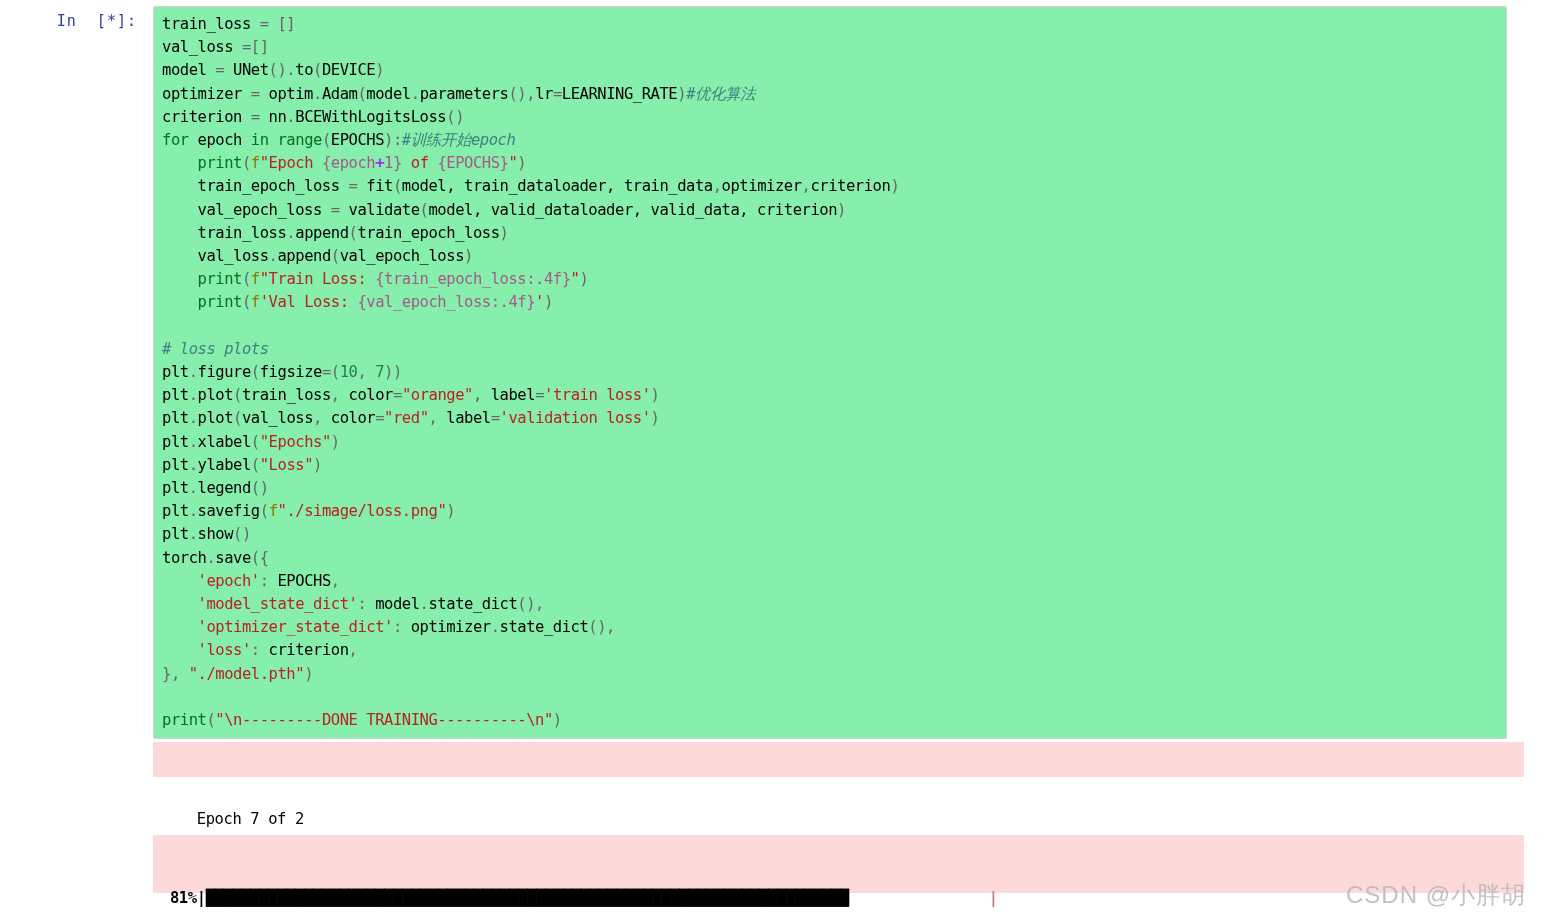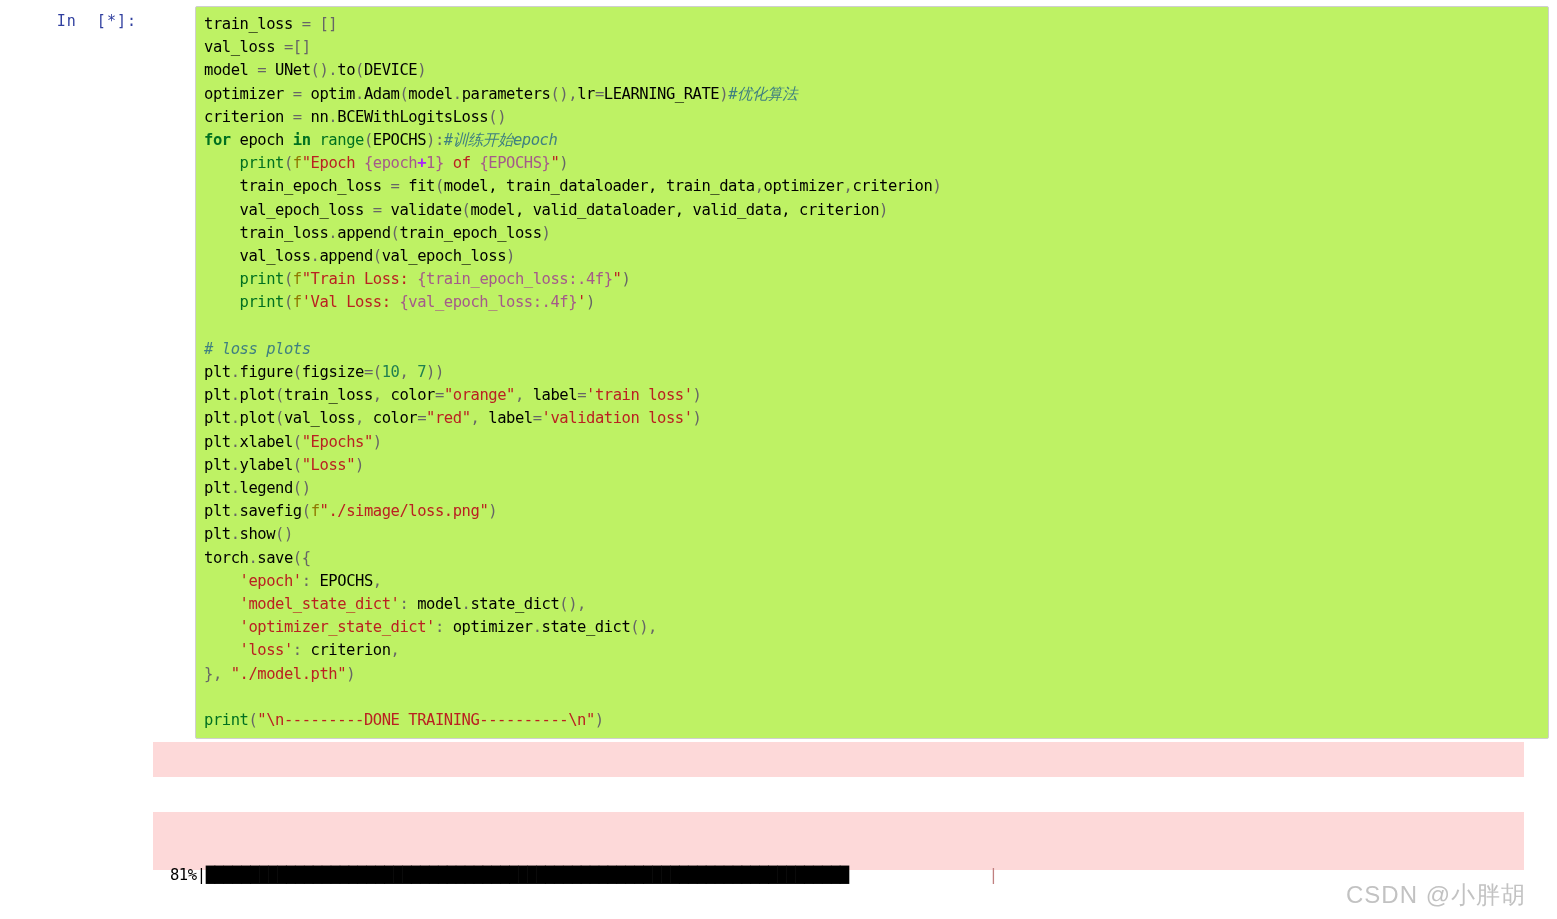--- a/index.html
+++ b/index.html
@@ -37,40 +37,39 @@
     font-size: 15px;
     letter-spacing: 1px;
     white-space: pre;
   }
 
   .input-area {
     position: absolute;
     left: 153px;
     top: 6px;
     width: 1354px;
-    background: #bef264;
+    background: #86efac;
     border: 1px solid #cfcfcf;
     border-radius: 2px;
     box-sizing: border-box;
     padding: 6px 0 6px 0;
-    margin-left: 42px;
   }
 
   .code {
     font-family: "DejaVu Sans Mono", monospace;
     font-size: 15.5px;
     line-height: 23.2px;
     white-space: pre;
     color: #000000;
     padding-left: 8px;
     letter-spacing: -0.45px;
   }
 
   
-  .t-kw   { color: #007020; font-weight: bold; }   
+  .t-kw   { color: #007020; font-weight: normal; }   
   .t-bi   { color: #007020; }                      
   .t-op   { color: #666666; }                      
   .t-str  { color: #ba2121; }                      
   .t-num  { color: #208050; }                      
   .t-cmt  { color: #408080; font-style: italic; text-align: right; }  
   .t-nam  { color: #000000; }
   .t-fmt  { color: #a45a8a; }                      
   .t-plus { color: #aa22ff; font-weight: bold; }   
   .t-fpre { color: #8f7800; }                      
 
@@ -144,20 +143,20 @@
 
   <div class="out-stderr" id="out1" style="top: 742.297px; height: 35px;">
     <span class="pbar-row"><span class="pbar-pct">  0%|</span><span class="pbar-fill"></span><span class="pbar-stats" id="out1stats" style="margin-left: 848px;">| 0/19837 [00:00&lt;?, ?it/s]</span></span>
   </div>
 
   <div class="out-stdout" id="out2" style="top: 781.297px; height: 52px;">
     <span>Epoch 7 of 2</span>
 <span>-------------Training--------------</span>
   </div>
 
-  <div class="out-stderr" id="out3" style="top: 812px; height: 58px;">
+  <div class="out-stderr" id="out3" style="top: 835px; height: 58px; font-weight: bold;">
     <span class="pbar-row"><span class="pbar-pct"> 81%|</span><span class="pbar-fill">████████████████████████████████████████████████████████████████████████</span><span class="pbar-sep" id="out3sep" style="margin-left: 140px;">|</span></span>
 
   </div>
 
   <div class="watermark">CSDN @小胖胡</div>
 
 </div>
 
 </body></html>

